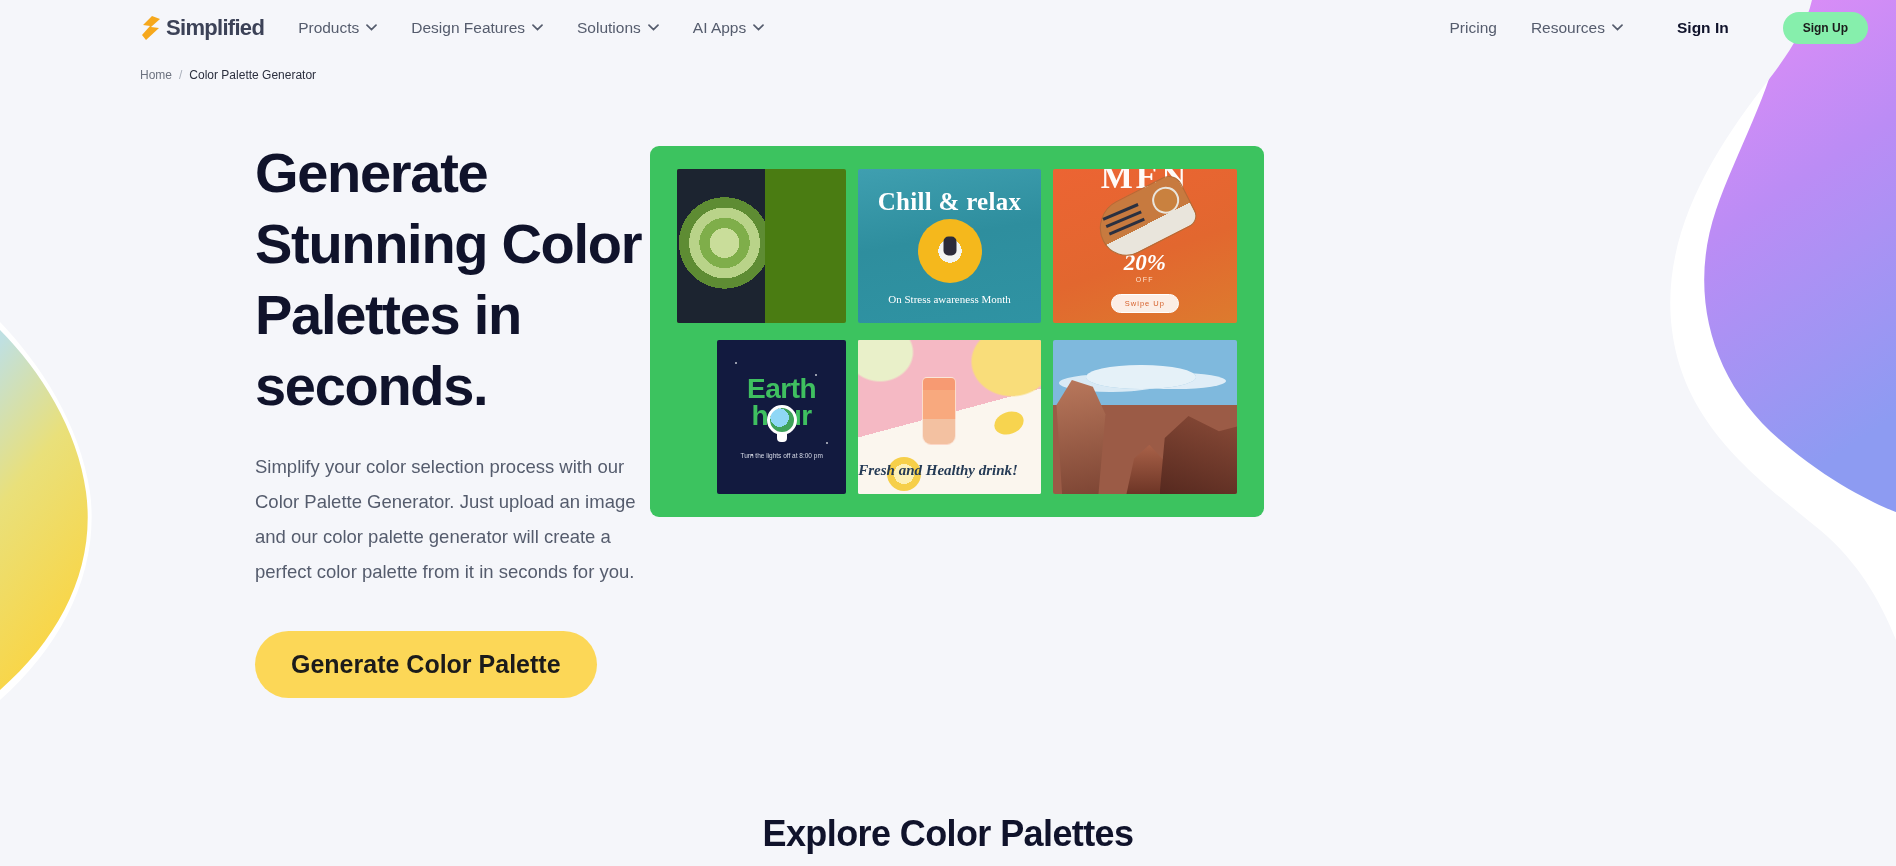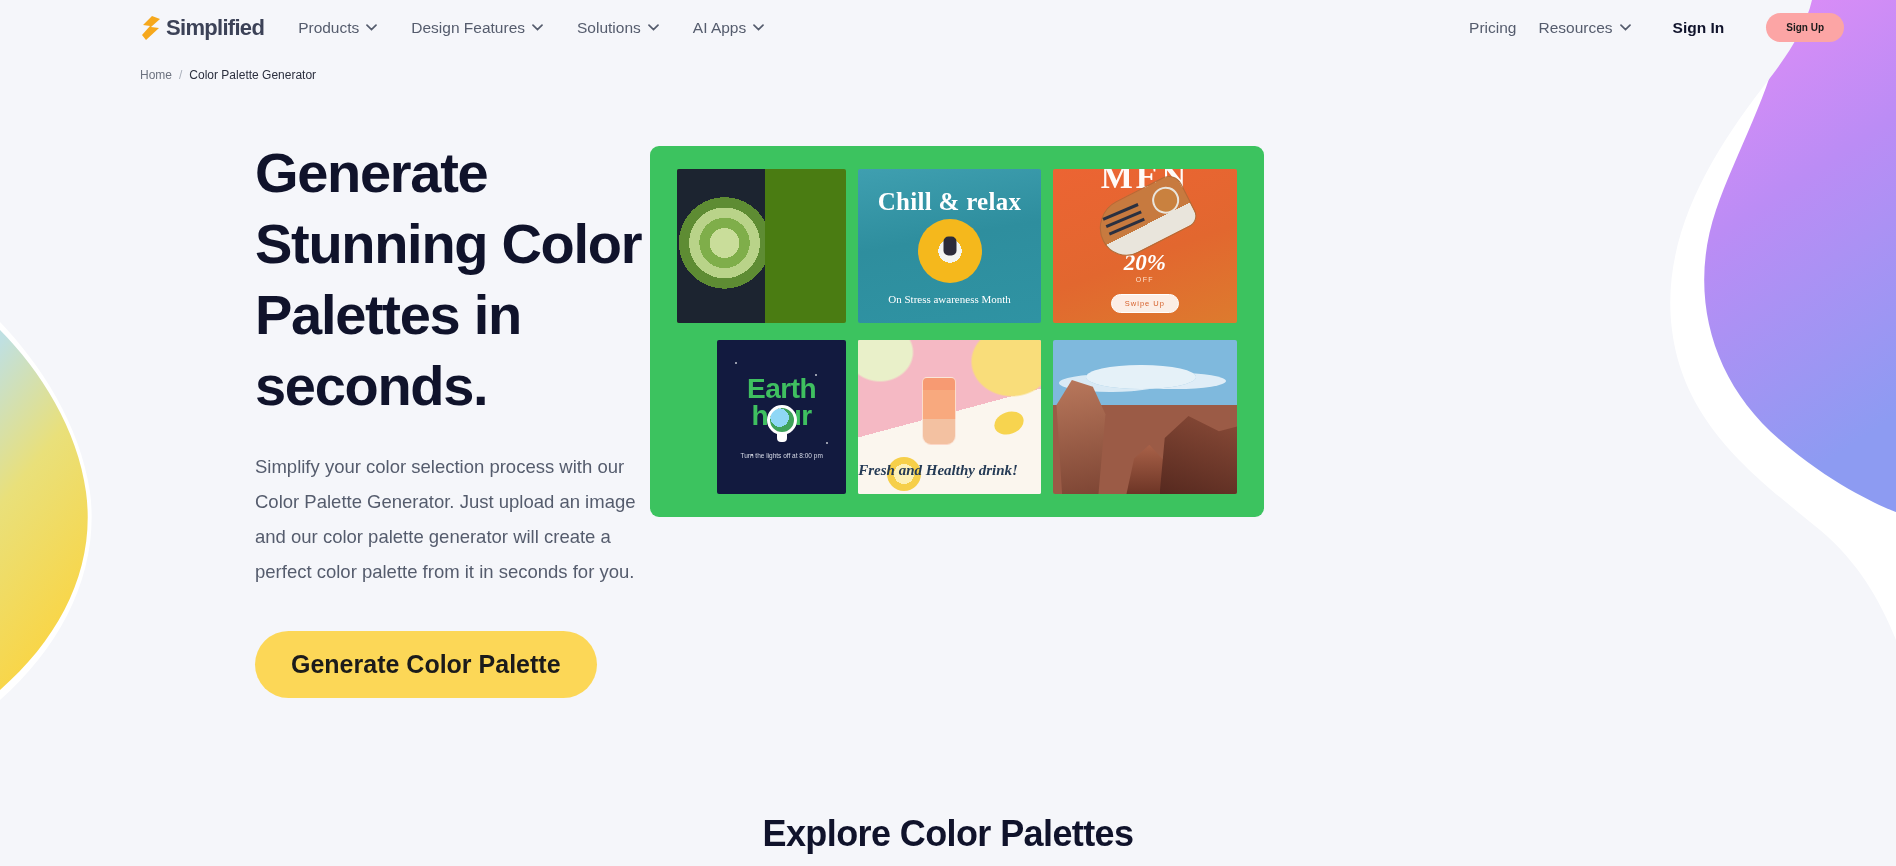--- a/index.html
+++ b/index.html
@@ -13,46 +13,46 @@
 
   
   .bg-layer { position:absolute; inset:0; overflow:hidden; z-index:0; pointer-events:none; }
   .blob-svg { position:absolute; top:0; left:0; width:1896px; height:866px; }
 
   
   .header {
     position:relative; z-index:5;
     height:55px;
     display:flex; align-items:center;
-    padding:0 52px 0 140px;
+    padding:0 28px 0 140px;
   }
   .logo { display:flex; align-items:center; gap:4px; margin-right:34px; cursor:pointer; }
   .logo-mark { width:22px; height:24px; flex:none; }
   .logo-text {
     font-size:22px; font-weight:700; letter-spacing:-0.7px;
     color:#3c4257;
   }
   .nav-left { display:flex; align-items:center; gap:34px; }
-  .nav-right { display:flex; align-items:center; gap:22px; margin-left:auto; }
+  .nav-right { display:flex; align-items:center; gap:34px; margin-left:auto; }
   .nav-item {
     display:flex; align-items:center; gap:7px;
     font-size:15.5px; color:#555c6d; cursor:pointer;
     white-space:nowrap;
   }
   .chev { width:11px; height:7px; display:block; flex:none; }
   .chev svg { display:block; }
   .btn-signin {
     font-size:15.5px; font-weight:700; color:#10132b;
     background:#f5f6fa; border:none; border-radius:999px;
     padding:9px 20px; cursor:pointer;
     font-family:"Liberation Sans", sans-serif;
   }
   .btn-signup {
-    font-size:10px; font-weight:700; color:#1b1b1b;
-    background:#fca5a5; border:none; border-radius:999px;
+    font-size:12px; font-weight:700; color:#1b1b1b;
+    background:#86efac; border:none; border-radius:999px;
     padding:9px 20px; cursor:pointer;
     font-family:"Liberation Sans", sans-serif;
   }
 
   
   .breadcrumb {
     position:relative; z-index:5;
     padding:13px 16px 0 140px;
     display:flex; align-items:flex-start; gap:7px;
     font-size:12px;

